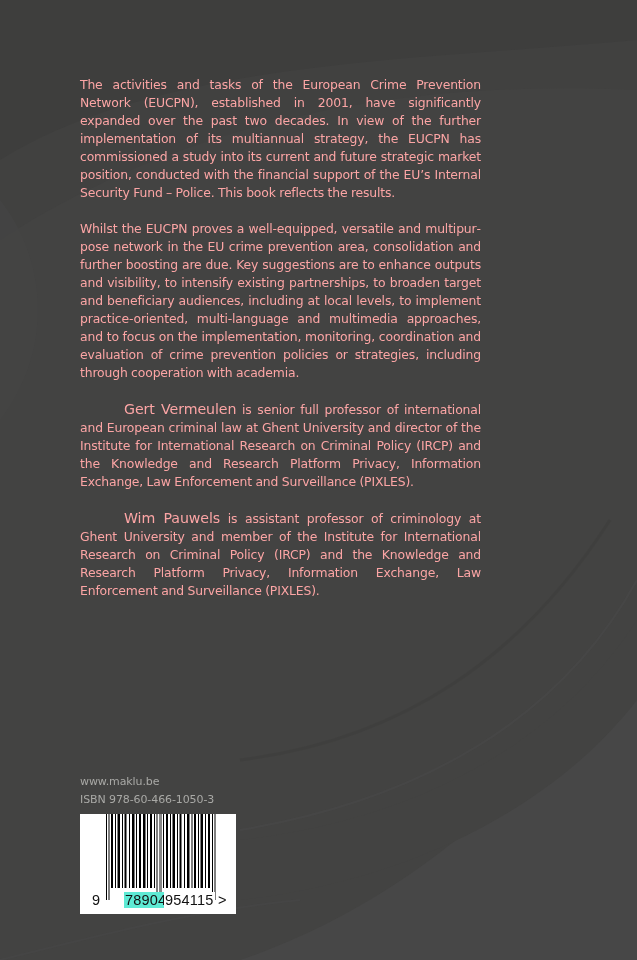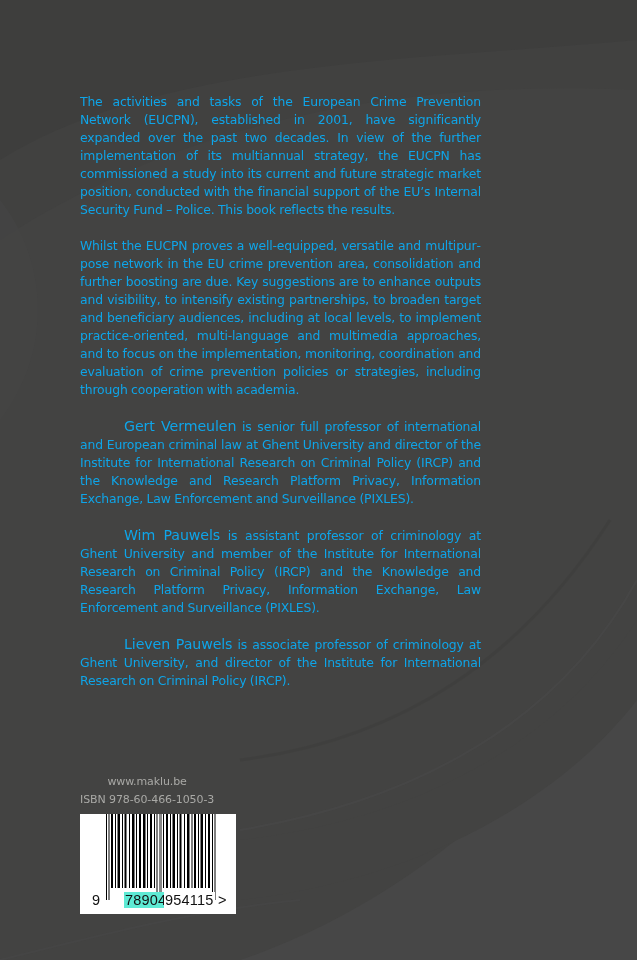--- a/index.html
+++ b/index.html
@@ -23,24 +23,24 @@
     .bg svg {
       position: absolute;
       left: 0;
       top: 0;
       width: 637px;
       height: 960px;
     }
     .content {
       position: absolute;
       left: 80px;
-      top: 93px;
+      top: 76px;
       width: 401px;
       z-index: 1;
-      color: #0ea5e9;
+      color: #fca5a5;
     }
     .para {
       font-size: 12.4px;
       line-height: 18px;
       text-align: justify;
       margin: 0 0 18px 0;
       letter-spacing: -0.15px;
       word-spacing: -0.3px;
     }
     .para.blurb {
@@ -52,21 +52,20 @@
       margin-left: 44px;
     }
     .publisher {
       position: absolute;
       left: 80px;
       top: 773px;
       z-index: 1;
       color: #a9a9a6;
       font-size: 11px;
       line-height: 18px;
-      text-align: center;
     }
     .publisher div {
       letter-spacing: -0.1px;
     }
     .barcode-box {
       position: absolute;
       left: 80px;
       top: 814px;
       width: 156px;
       height: 100px;
@@ -134,21 +133,20 @@
 </div>
 
 <div class="content">
   <p class="para blurb">The activities and tasks of the European Crime Prevention Network (EUCPN), established in 2001, have significantly expanded over the past two decades. In view of the further implementation of its multiannual strategy, the EUCPN has commissioned a study into its current and future strategic market position, conducted with the financial support of the EU’s Internal Security Fund – Police. This book reflects the results.</p>
   <p class="para blurb">Whilst the EUCPN proves a well-equipped, versatile and multipur­pose network in the EU crime prevention area, consolidation and further boosting are due. Key suggestions are to enhance outputs and visibility, to intensify existing partnerships, to broaden target and beneficiary audiences, including at local levels, to implement practice-oriented, multi-language and multimedia approaches, and to focus on the implementation, monitoring, coordination and eval­uation of crime prevention policies or strategies, including through cooperation with academia.</p>
 
   <p class="para"><span class="author-name">Gert Vermeulen</span><span> is senior full professor of international and Euro­pean criminal law at Ghent University and director of the Institute for International Research on Criminal Policy (IRCP) and the Knowl­edge and Research Platform Privacy, Information Exchange, Law Enforcement and Surveillance (PIXLES).</span></p>
 
   <p class="para"><span class="author-name">Wim Pauwels</span><span> is assistant professor of criminology at Ghent Uni­versity and member of the Institute for International Research on Criminal Policy (IRCP) and the Knowledge and Research Platform Privacy, Information Exchange, Law Enforcement and Surveillance (PIXLES).</span></p>
 
-  <p class="para"><span class="author-name">Lieven Pauwels</span><span> is associate professor of criminology at Ghent University, and director of the Institute for International Research on Criminal Policy (IRCP).</span></p>
 
 </div>
 
 <div class="publisher">
   <div>www.maklu.be</div>
   <div>ISBN 978-60-466-1050-3</div>
 </div>
 
 <div class="barcode-box">
   <svg class="barcode-bars" viewBox="0 0 111 86" xmlns="http://www.w3.org/2000/svg">

